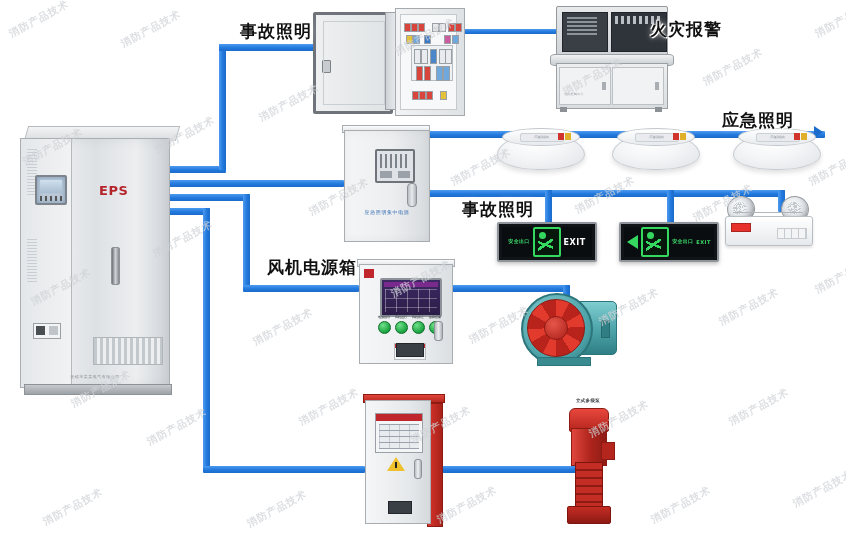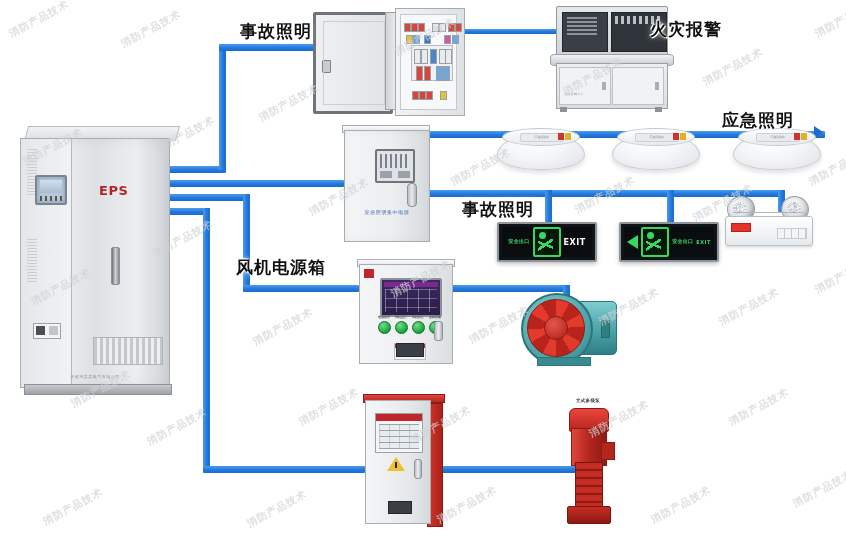--- a/index.html
+++ b/index.html
@@ -743,21 +743,21 @@
     <div class="motor"></div>
     <div class="flange"></div>
     <div class="stages"></div>
     <div class="base"></div>
   </div>
 
   <div class="lbl" style="left:240px;top:20px;">事故照明</div>
   <div class="lbl" style="left:650px;top:18px;">火灾报警</div>
   <div class="lbl" style="left:722px;top:109px;">应急照明</div>
   <div class="lbl" style="left:462px;top:198px;">事故照明</div>
-  <div class="lbl" style="left:236px;top:256px;font-family:Liberation Mono, monospace;">风机电源箱</div>
+  <div class="lbl" style="left:267px;top:256px;font-family:Liberation Mono, monospace;">风机电源箱</div>
 
   <div class="wm" style="left:6px;top:12px;">消防产品技术</div>
   <div class="wm" style="left:118px;top:22px;">消防产品技术</div>
   <div class="wm" style="left:256px;top:96px;">消防产品技术</div>
   <div class="wm" style="left:392px;top:30px;">消防产品技术</div>
   <div class="wm" style="left:560px;top:70px;">消防产品技术</div>
   <div class="wm" style="left:700px;top:60px;">消防产品技术</div>
   <div class="wm" style="left:812px;top:12px;">消防产品技术</div>
   <div class="wm" style="left:20px;top:140px;">消防产品技术</div>
   <div class="wm" style="left:152px;top:128px;">消防产品技术</div>

